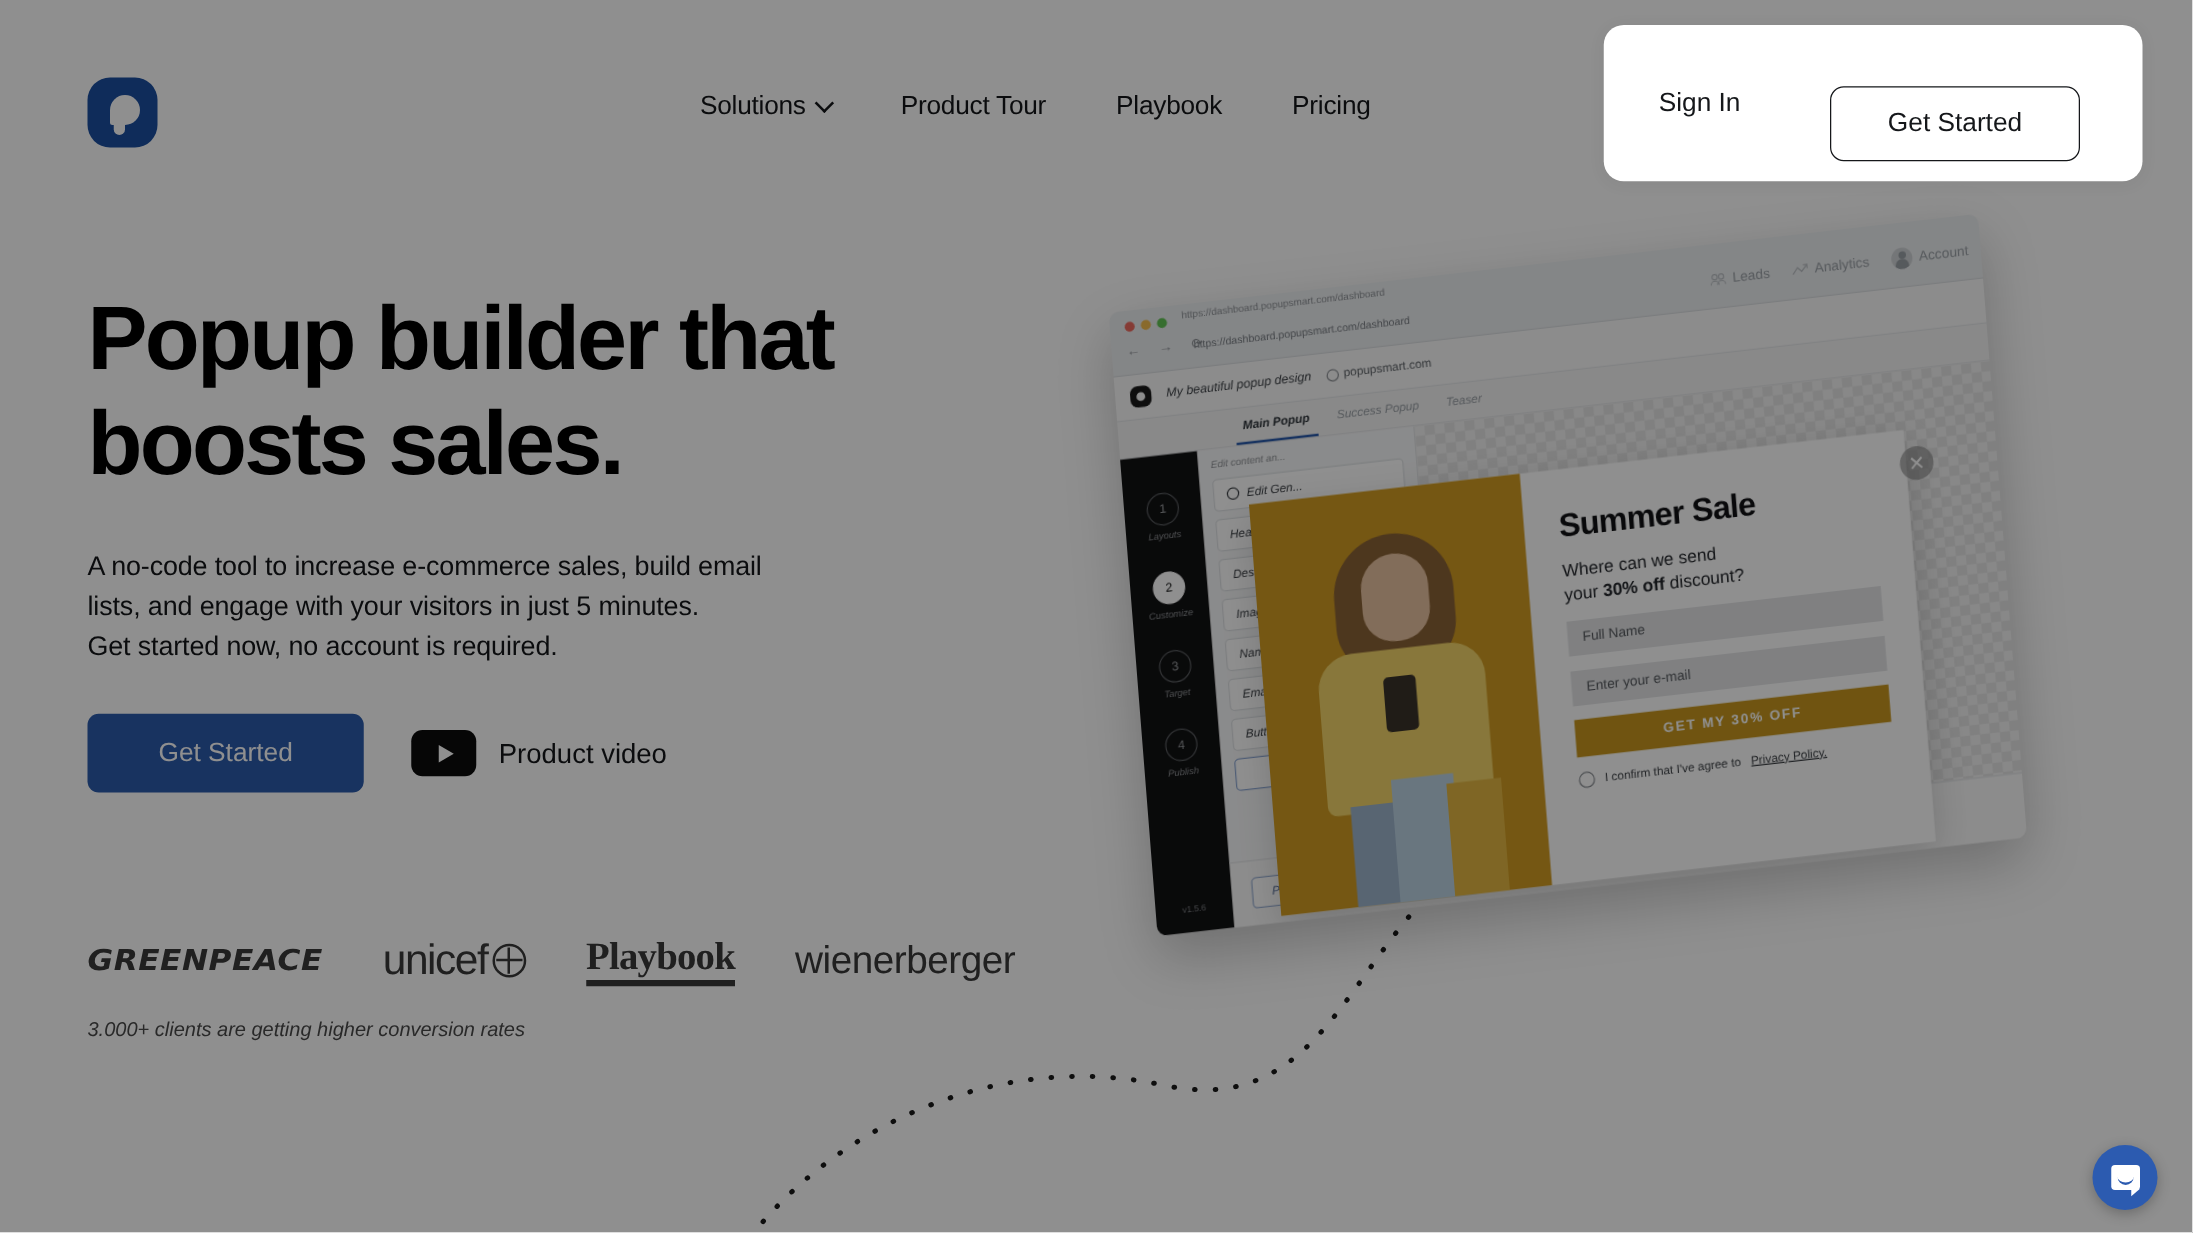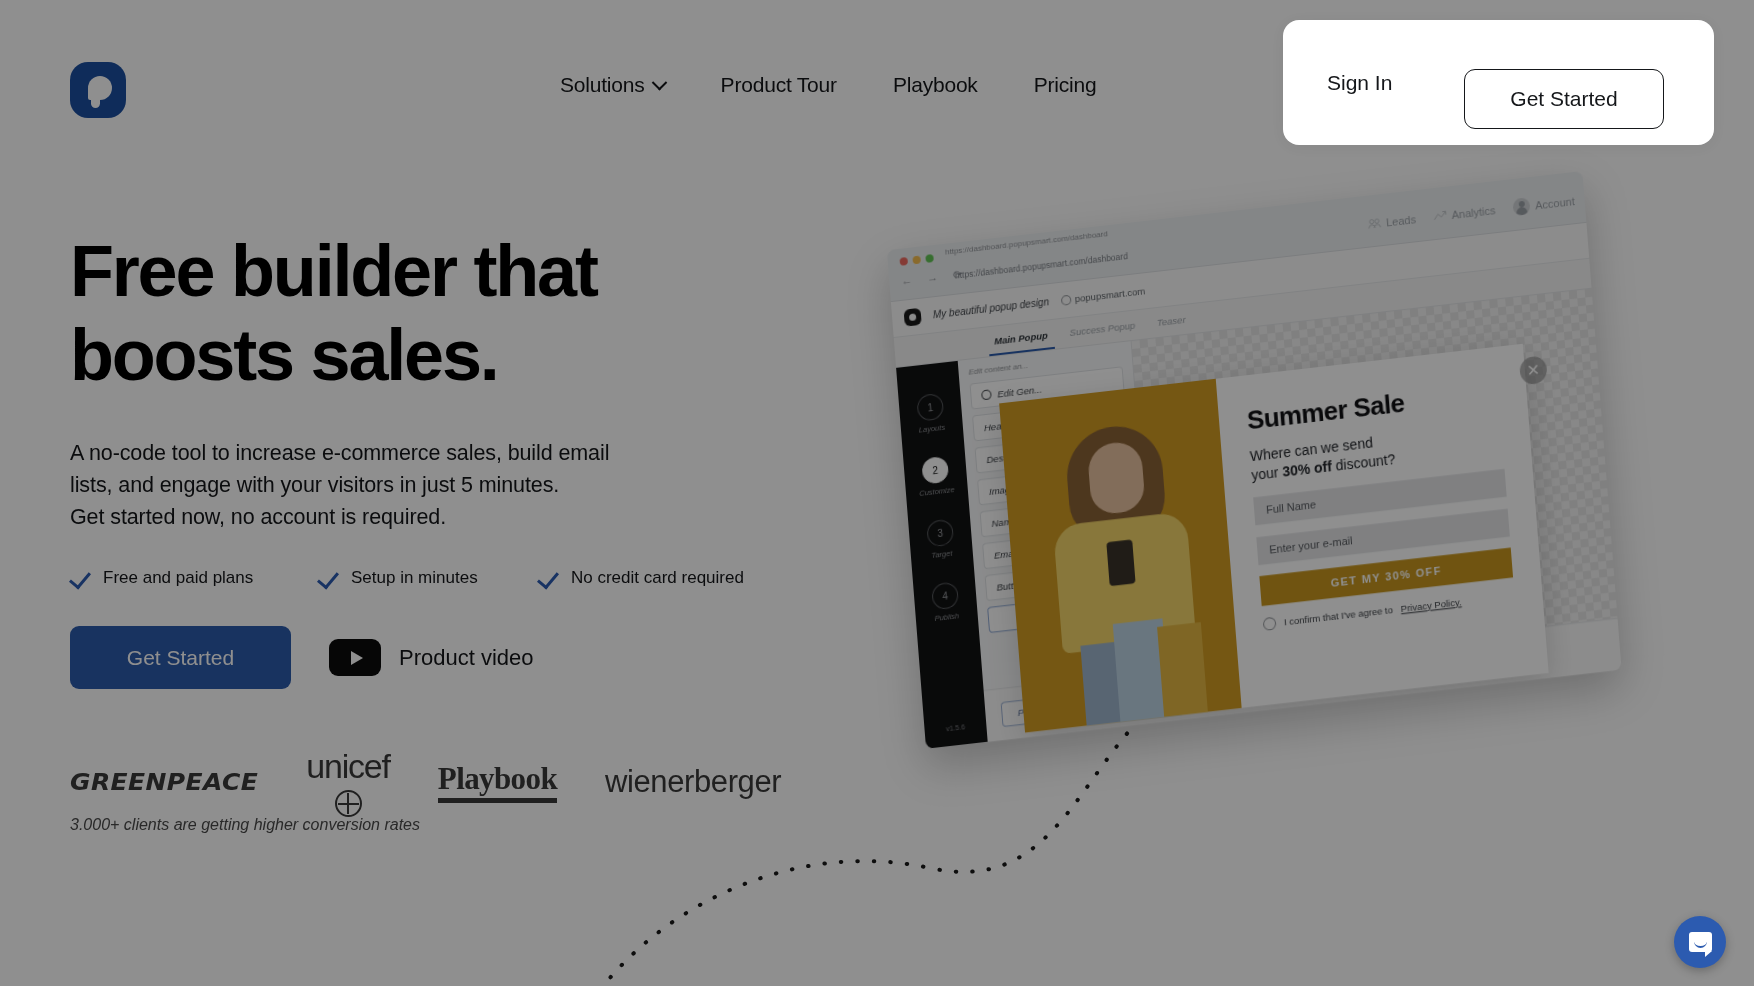--- a/index.html
+++ b/index.html
@@ -236,21 +236,21 @@
   }
   .client { color: #3a3a3a; white-space: nowrap; }
   #c-greenpeace {
     font-size: 25px; font-weight: bold; font-style: italic;
     letter-spacing: 0.4px;
     font-family: "DejaVu Sans", sans-serif;
     transform: scaleY(.92);
   }
   #c-unicef {
     font-size: 34px; letter-spacing: -1.2px;
-    display: flex; align-items: center; gap: 4px; flex-direction: column;
+    display: flex; align-items: center; gap: 4px;
   }
   #c-unicef .glb {
     width: 27px; height: 27px; border-radius: 50%;
     border: 2.5px solid #3a3a3a;
     display: inline-block;
     position: relative;
   }
   #c-unicef .glb::before {
     content:""; position:absolute; left:50%; top:1px; bottom:1px;
     width:2px; margin-left:-1px; background:#3a3a3a;
@@ -657,40 +657,26 @@
         <div class="navitem">
           <span>Playbook</span>
         </div>
         <div class="navitem">
           <span>Pricing</span>
         </div>
       </nav>
     </div>
 
     <div id="hero">
-      <h1 id="headline">Free builder that
+      <h1 id="headline">Popup builder that
 boosts sales.</h1>
       <p id="subhead">A no-code tool to increase e-commerce sales, build email
 lists, and engage with your visitors in just 5 minutes.
 Get started now, no account is required.</p>
 
-      <div id="features">
-        <div class="feat">
-          <span class="check"></span>
-          <span>Free and paid plans</span>
-        </div>
-        <div class="feat">
-          <span class="check"></span>
-          <span>Setup in minutes</span>
-        </div>
-        <div class="feat">
-          <span class="check"></span>
-          <span>No credit card required</span>
-        </div>
-      </div>
 
       <div id="ctas">
         <button id="getstarted-hero">Get Started</button>
         <div id="videolink">
           <span id="playbtn">
               <span class="tri"></span>
             </span>
           <span id="videolabel">Product video</span>
         </div>
       </div>

